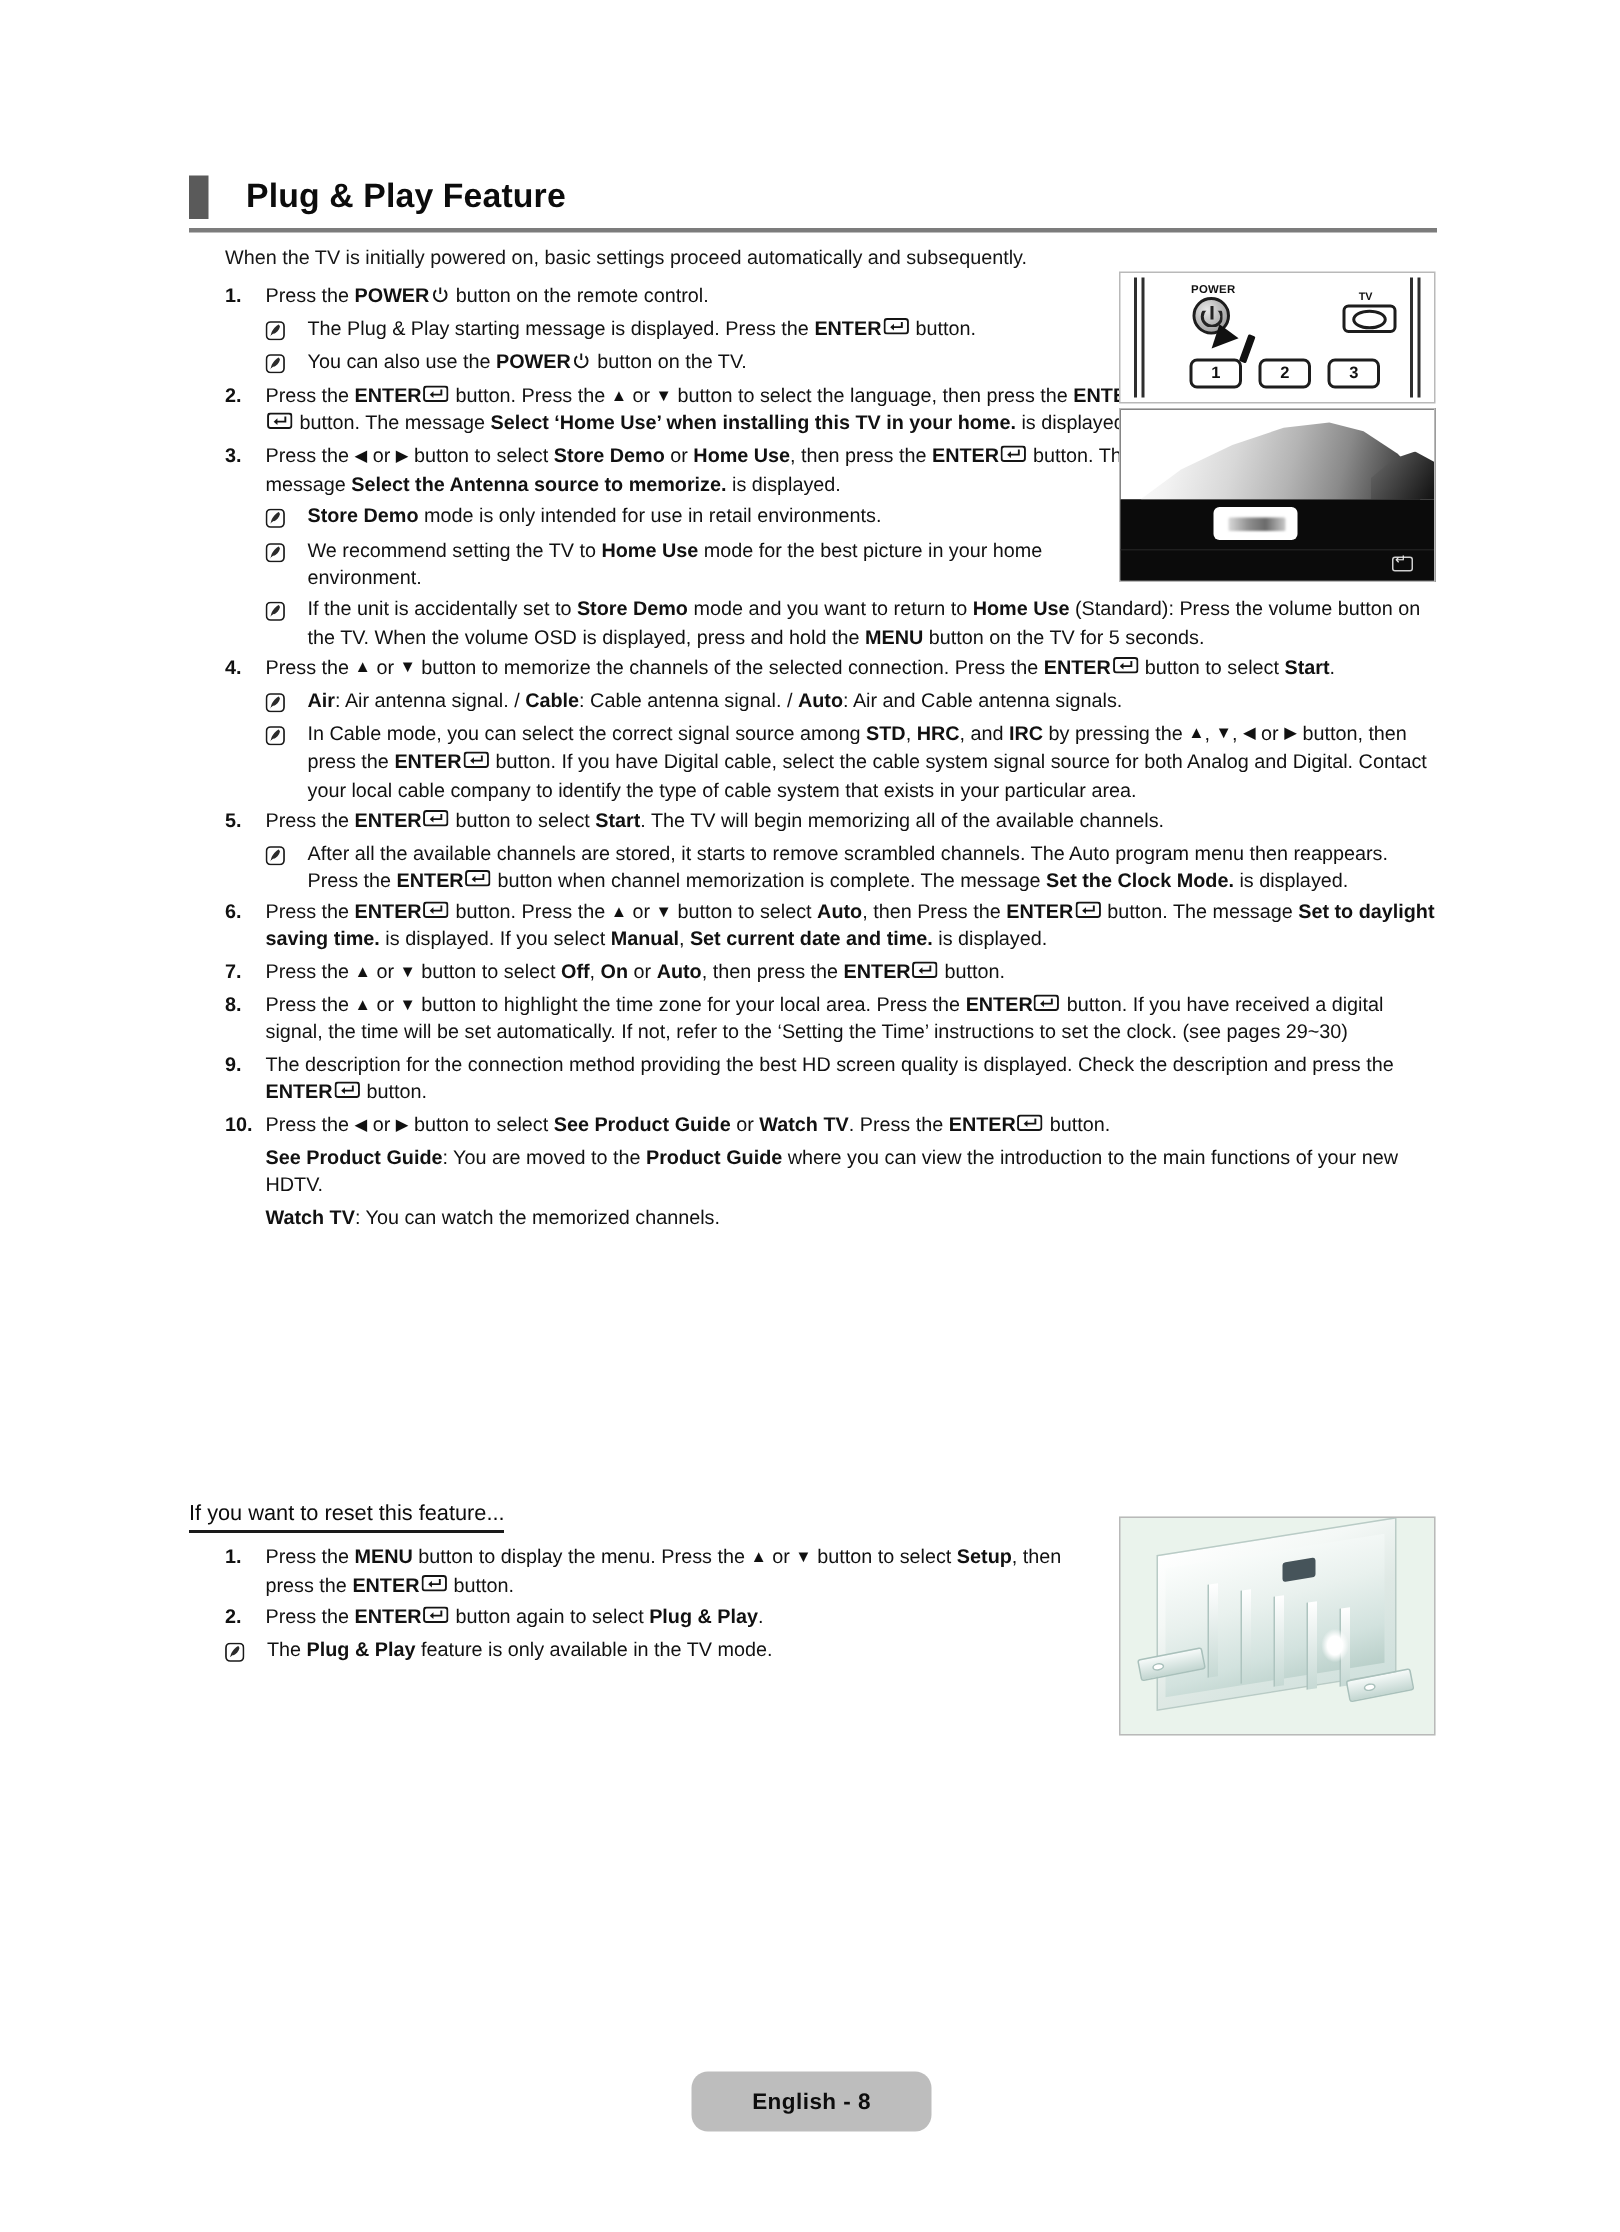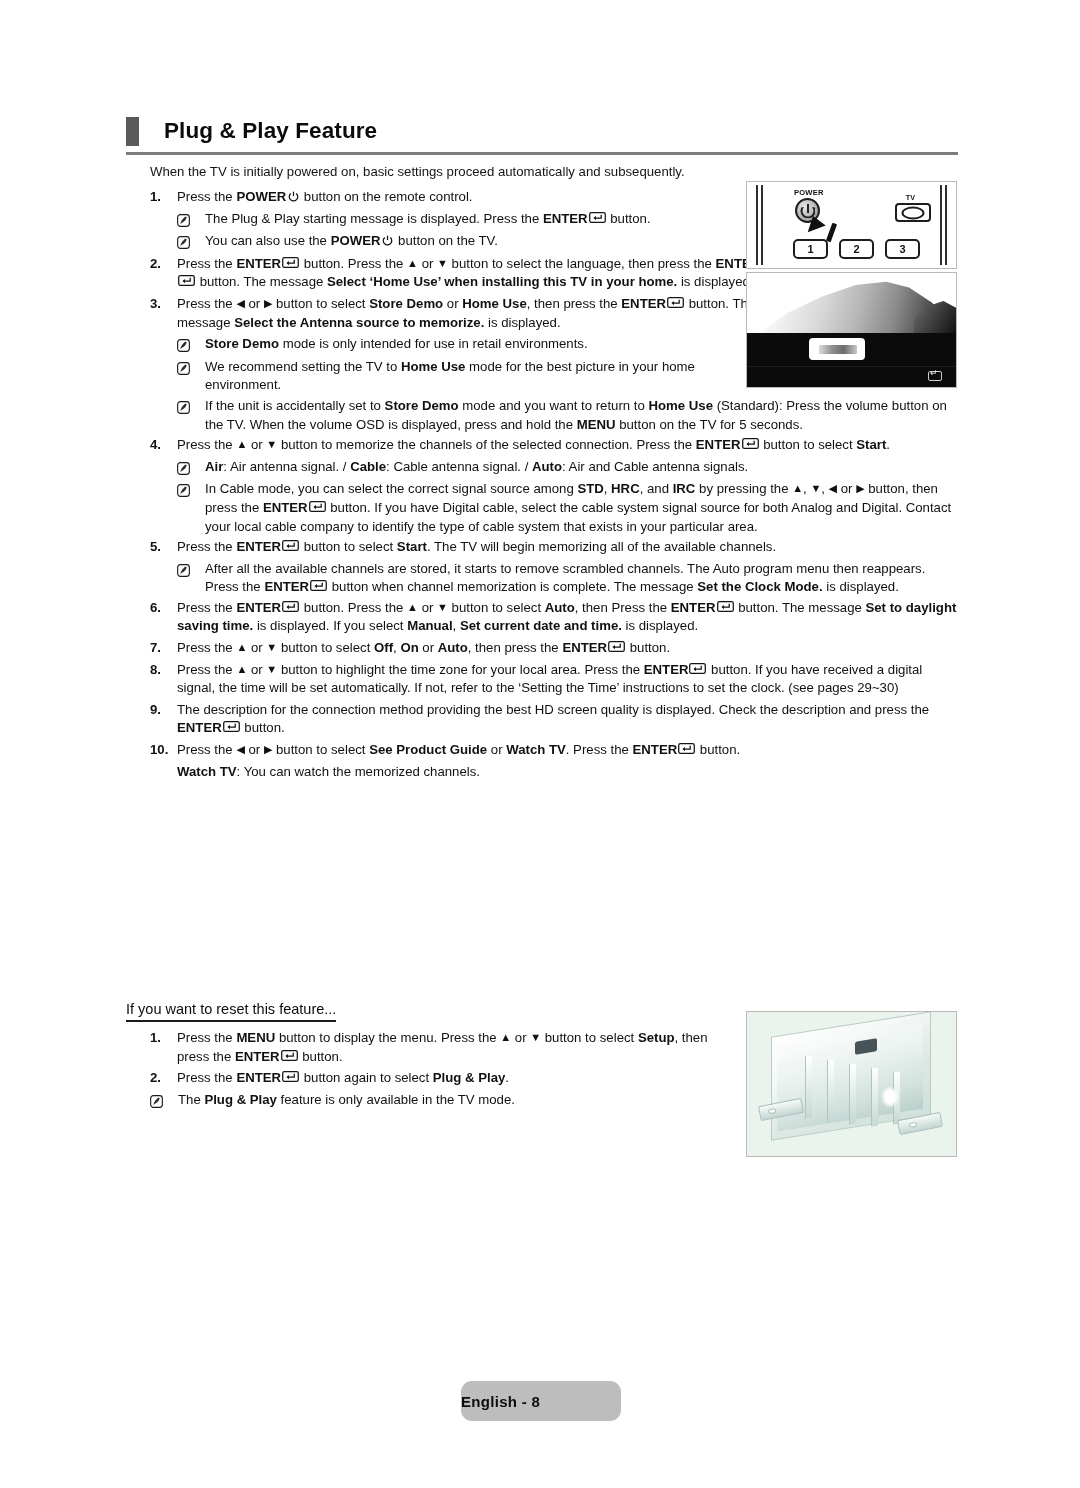--- a/index.html
+++ b/index.html
@@ -191,21 +191,21 @@
   .st-glow {
     position:absolute; left:134px; top:74px; width:18px; height:22px;
     background:radial-gradient(ellipse at center,#ffffff 0%,#ffffff 40%,rgba(255,255,255,0) 72%);
   }
 
   
   .footer {
     position:absolute; left:461px; top:1381px;
     width:160px; height:40px; background:#bdbdbd;
     border-radius:11px;
-    display:flex; align-items:center; 
+    display:flex; align-items:center; justify-content:center;
     font-size:15px; font-weight:bold; color:#0d0d0d; letter-spacing:.3px;
   }
 </style>
 </head>
 <body>
 
 <div class="page">
 
   <div class="header">
     <div class="header-row">
@@ -376,20 +376,24 @@
               <path d="M8.2 4.6 L5.2 7.2 L8.2 9.8 Z" fill="#151515"></path>
             </svg> button.</div>
         </div>
         <div class="item">
           <div class="num">10.</div>
           <div class="body">Press the <span class="arrow-gl">◀</span> or <span class="arrow-gl">▶</span> button to select <b>See Product Guide</b> or <b>Watch TV</b>. Press the <b>ENTER</b><svg class="ico enter-ico" viewBox="0 0 20 13">
               <rect x="0.8" y="0.8" width="18.4" height="11.4" rx="2" ry="2" fill="none" stroke="#151515" stroke-width="1.5"></rect>
               <path d="M14.4 3.2 L14.4 7.2 L6.4 7.2" fill="none" stroke="#151515" stroke-width="1.5"></path>
               <path d="M8.2 4.6 L5.2 7.2 L8.2 9.8 Z" fill="#151515"></path>
             </svg> button.</div>
+        </div>
+        <div class="item">
+          <div class="num"></div>
+          <div class="body"><b>See Product Guide</b>: You are moved to the <b>Product Guide</b> where you can view the introduction to the main functions of your new HDTV.</div>
         </div>
         <div class="item">
           <div class="num"></div>
           <div class="body"><b>Watch TV</b>: You can watch the memorized channels.</div>
         </div>
       </div>
   </div>
 
   <div class="subhead">If you want to reset this feature...</div>
   <div class="reset-block">

